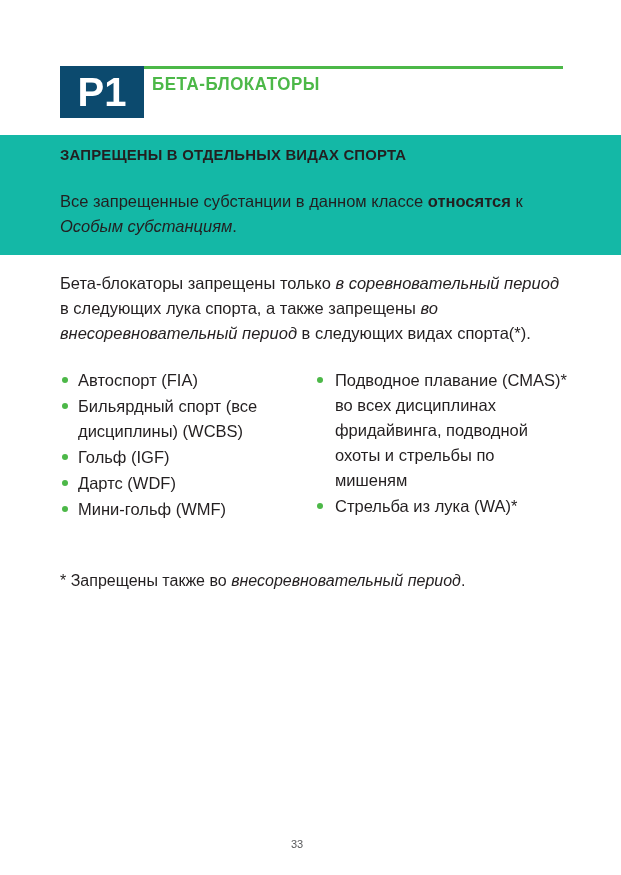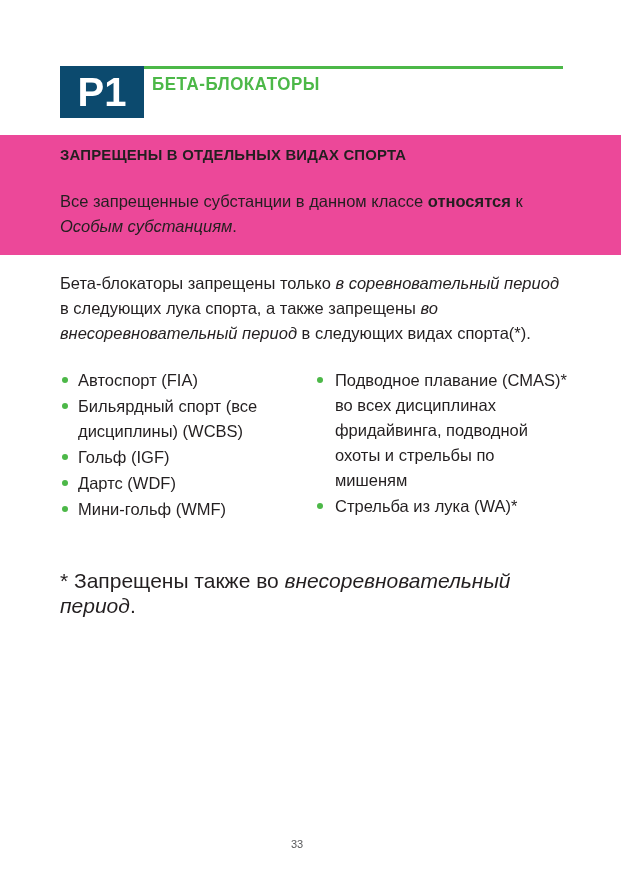--- a/index.html
+++ b/index.html
@@ -67,21 +67,21 @@
     transform-origin: left center;
   }
 
   
   .callout {
     position: absolute;
     left: 0;
     top: 135px;
     width: 621px;
     height: 120px;
-    background: #ec4899;
+    background: #14b8a6;
   }
   .callout-heading {
     position: absolute;
     left: 60px;
     top: 11px;
     font-family: "Liberation Sans", sans-serif;
     font-weight: bold;
     font-size: 15.5px;
     letter-spacing: 0.2px;
     color: #231f20;
@@ -148,21 +148,21 @@
     background: #4cb848;
   }
   .col-right ul.sport-list li { padding-left: 20px; }
 
   
   .footnote {
     position: absolute;
     left: 60px;
     top: 568px;
     width: 505px;
-    font-size: 21px;
+    font-size: 16px;
     line-height: 25px;
     color: #231f20;
   }
   .footnote i { font-style: italic; }
 
   
   .page-number {
     position: absolute;
     left: 0;
     top: 838px;

